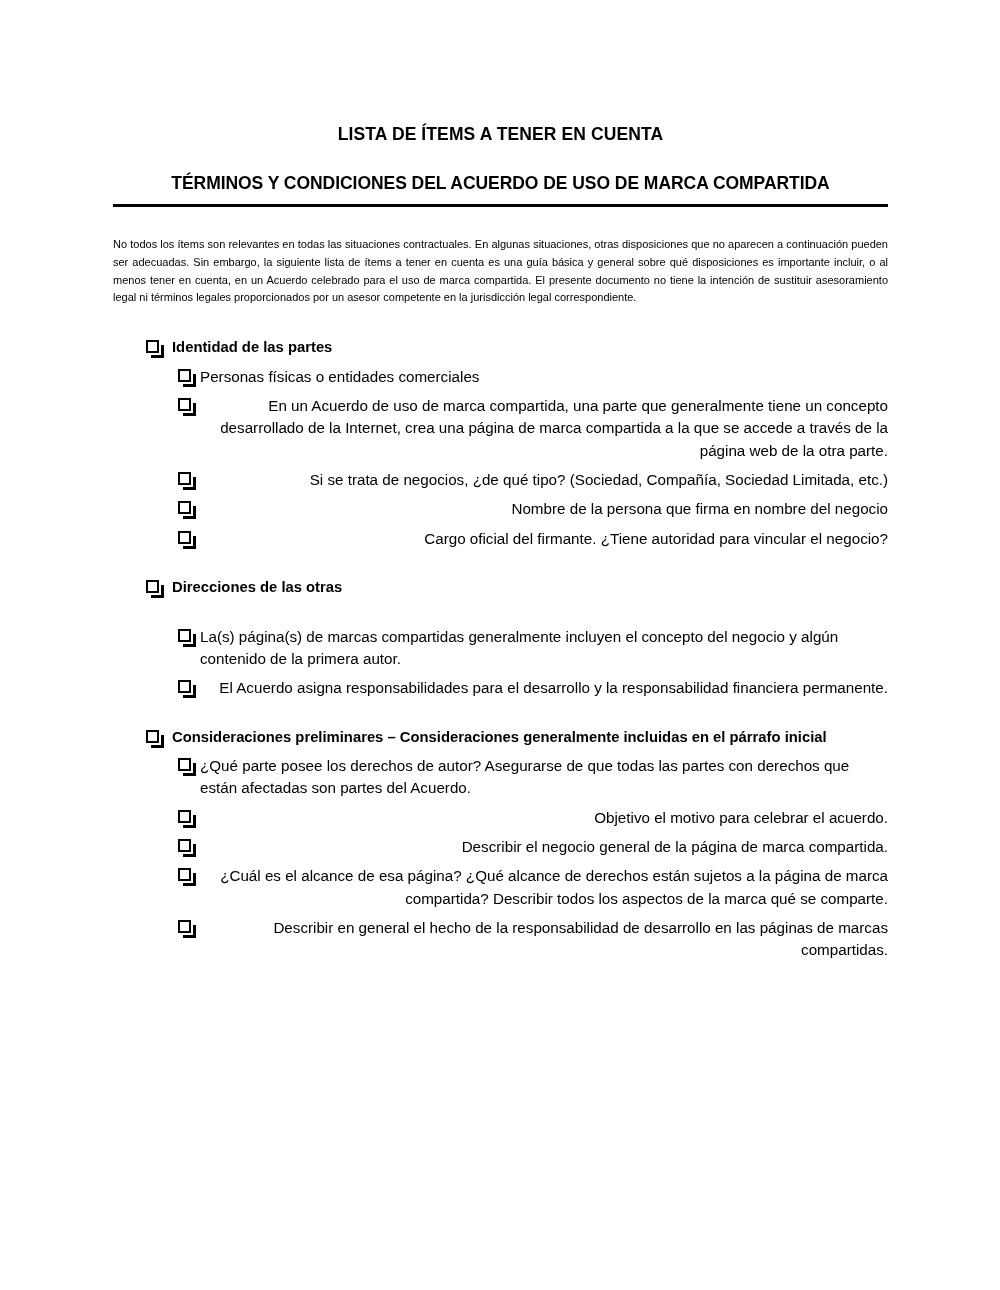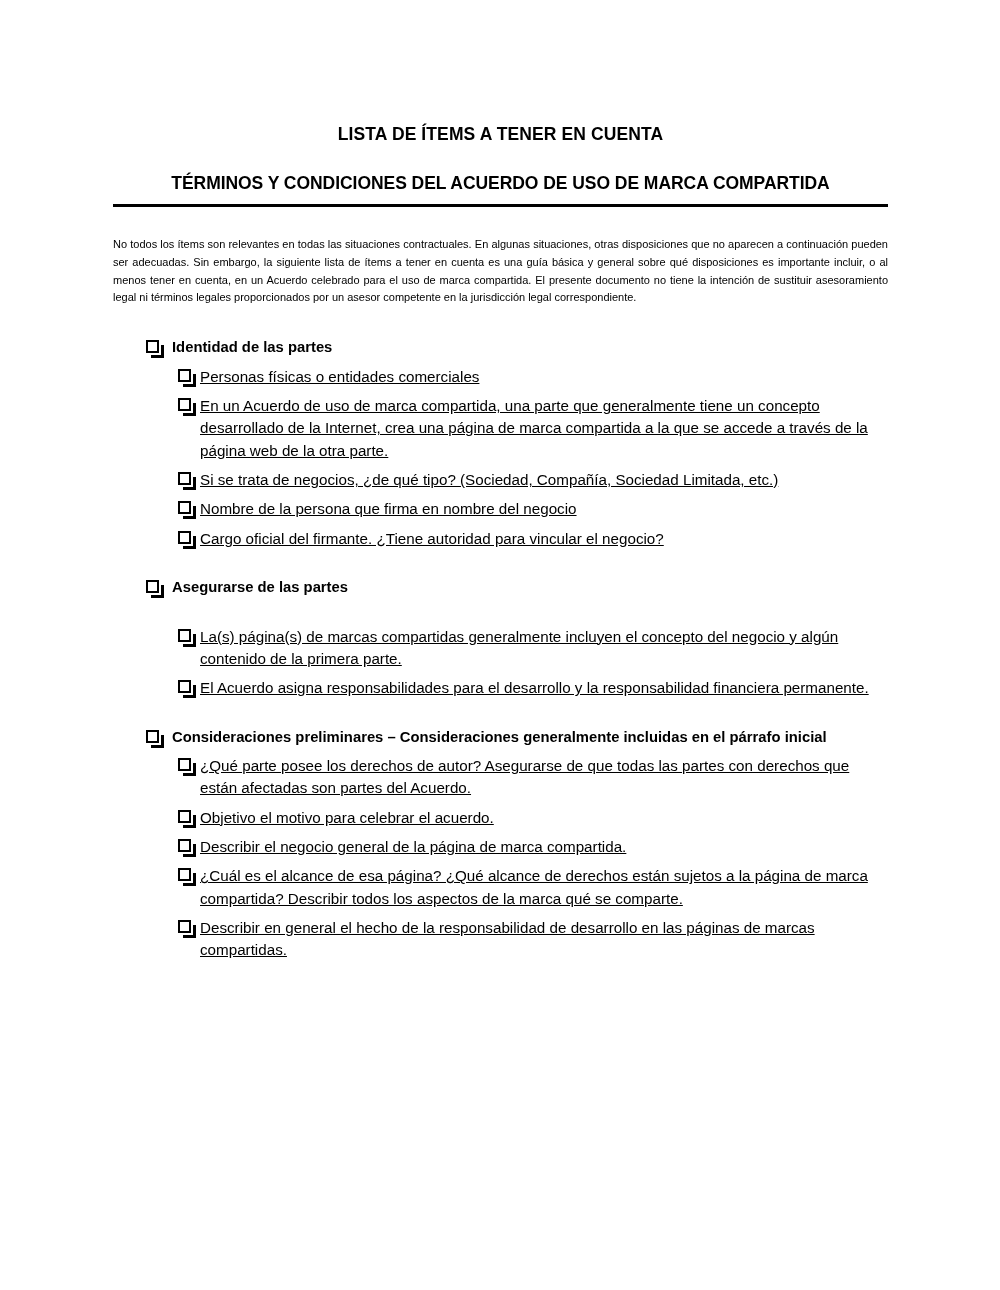--- a/index.html
+++ b/index.html
@@ -138,24 +138,24 @@
     font-weight: normal;
     line-height: 1.47;
     margin: 0;
   }
   .lvl2 .box {
     left: 65px;
     top: 3px;
   }
   .sub-list {
     margin-top: 7px;
-    text-decoration: underline;
   }
   .sub-list .lvl2 + .lvl2 {
     margin-top: 7px;
+    text-align: right;
   }
 </style>
 </head>
 <body>
 
 <div class="page">
   <div class="content">
 
     <div class="title-block">
       <h1 class="doc-title">LISTA DE ÍTEMS A TENER EN CUENTA</h1>
@@ -207,31 +207,31 @@
             <span>Cargo oficial del firmante. ¿Tiene autoridad para vincular el negocio?</span>
           </div>
         </div>
       </div>
 
       <div class="section">
         <div class="item lvl1">
           <span class="box">
               <i></i>
             </span>
-          <span>Asegurarse de las partes</span>
+          <span>Direcciones de las otras</span>
         </div>
       </div>
 
       <div class="section">
         <div class="sub-list">
           <div class="item lvl2">
             <span class="box">
                 <i></i>
               </span>
-            <span>La(s) página(s) de marcas compartidas generalmente incluyen el concepto del negocio y algún contenido de la primera parte.</span>
+            <span>La(s) página(s) de marcas compartidas generalmente incluyen el concepto del negocio y algún contenido de la primera autor.</span>
           </div>
           <div class="item lvl2">
             <span class="box">
                 <i></i>
               </span>
             <span>El Acuerdo asigna responsabilidades para el desarrollo y la responsabilidad financiera permanente.</span>
           </div>
         </div>
       </div>
 

